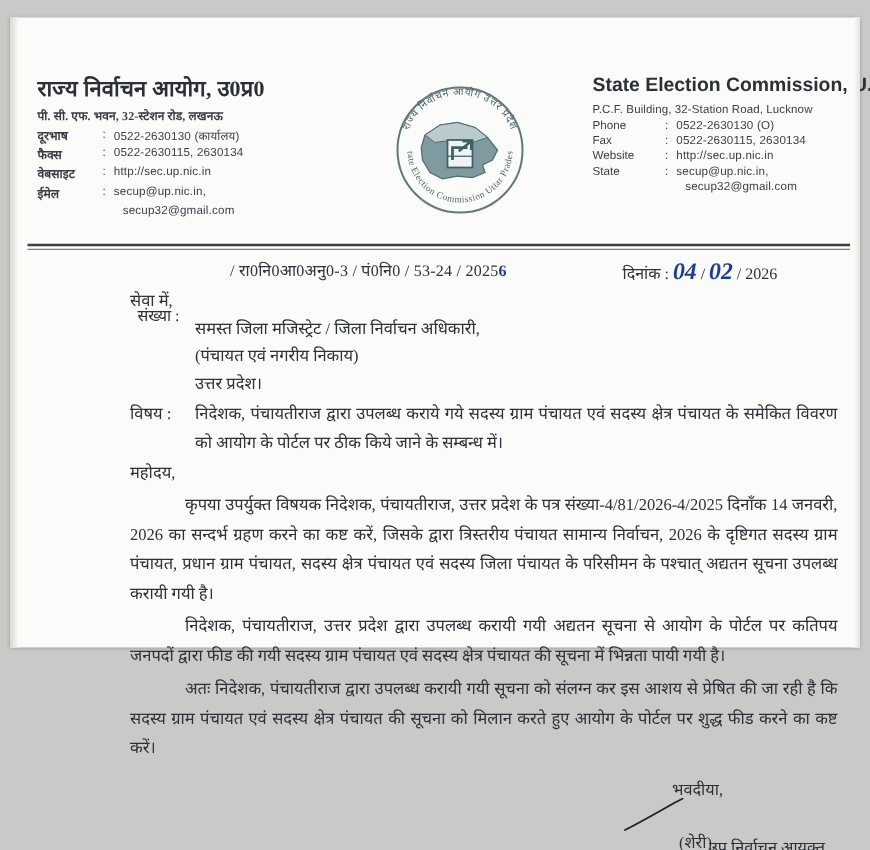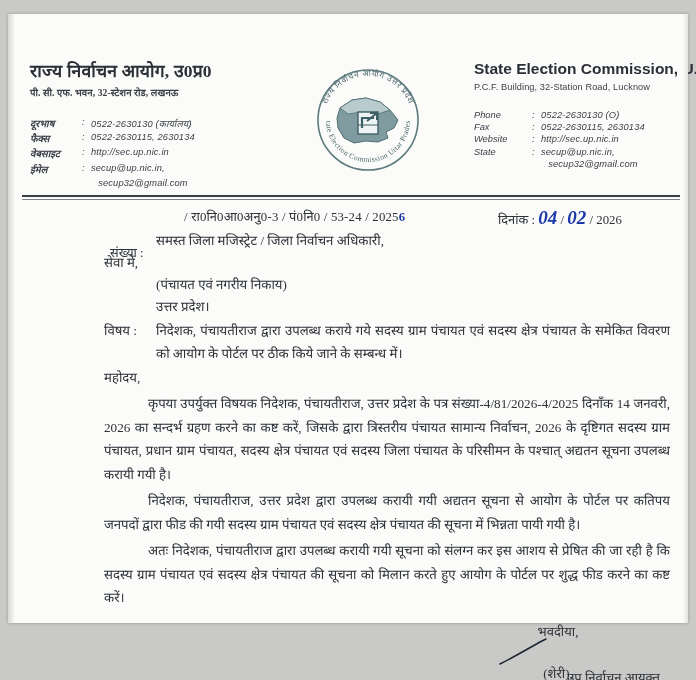--- a/index.html
+++ b/index.html
@@ -13,21 +13,21 @@
     overflow: hidden;
     font-family: "Liberation Sans", "DejaVu Sans", sans-serif;
   }
 
   
   #page-sheet {
     position: absolute;
     left: 8px;
     top: 14px;
     width: 680px;
-    height: 609px;
+    height: 504px;
     background: #fbfbf9;
     box-shadow: 0 0 3px rgba(0,0,0,0.25);
   }
   
   #page-sheet::before{
     content:"";
     position:absolute; left:0; top:0; bottom:0; width:7px;
     background:linear-gradient(90deg,#d8d8d4,#fbfbf9);
     pointer-events:none;
   }
@@ -82,24 +82,23 @@
     white-space:nowrap;
     letter-spacing:.1px;
   }
   .addr-hi{
     font-family:"Liberation Serif","DejaVu Serif",serif;
     font-size:9.6px;
     font-weight:700;
   }
   .contact-tbl{
     border-collapse:collapse;
-    margin-top:17px;
+    margin-top:2px;
     font-size:9.3px;
     color:#3a3f47;
-    font-style:italic;
   }
   .contact-tbl td{
     padding:1.1px 0;
     vertical-align:top;
     white-space:nowrap;
   }
   .c-lbl{ width:58px; }
   .c-lbl-hi{
     font-family:"Liberation Serif","DejaVu Serif",serif;
     font-weight:700;
@@ -345,22 +344,22 @@
         <span class="ink">04</span>
         <span>/</span>
         <span class="ink">02</span>
         <span>/</span>
         <span>2026</span>
       </span>
     </div>
 
     <div class="body-block">
 
+      <div class="line to-line">सेवा में,</div>
       <div class="line indent-1">समस्त जिला मजिस्ट्रेट / जिला निर्वाचन अधिकारी,</div>
-      <div class="line to-line">सेवा में,</div>
       <div class="line indent-1">(पंचायत एवं नगरीय निकाय)</div>
       <div class="line indent-1">उत्तर प्रदेश।</div>
 
       <div class="subject-row">
         <div class="subject-label">विषय :</div>
         <div class="subject-text">निदेशक, पंचायतीराज द्वारा उपलब्ध कराये गये सदस्य ग्राम पंचायत एवं सदस्य क्षेत्र पंचायत के समेकित विवरण को आयोग के पोर्टल पर ठीक किये जाने के सम्बन्ध में।</div>
       </div>
 
       <div class="line salutation">महोदय,</div>
 

